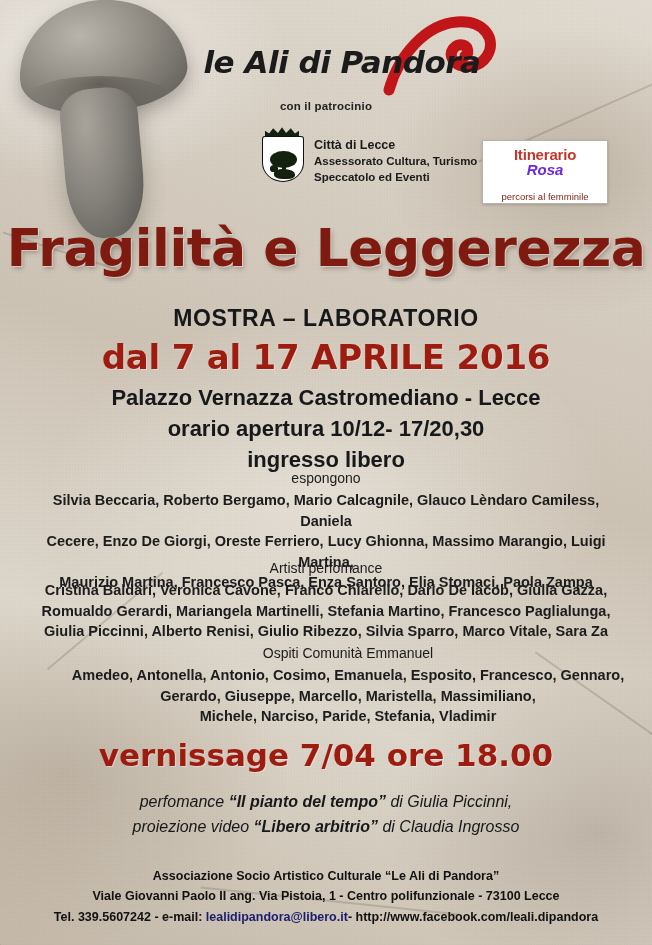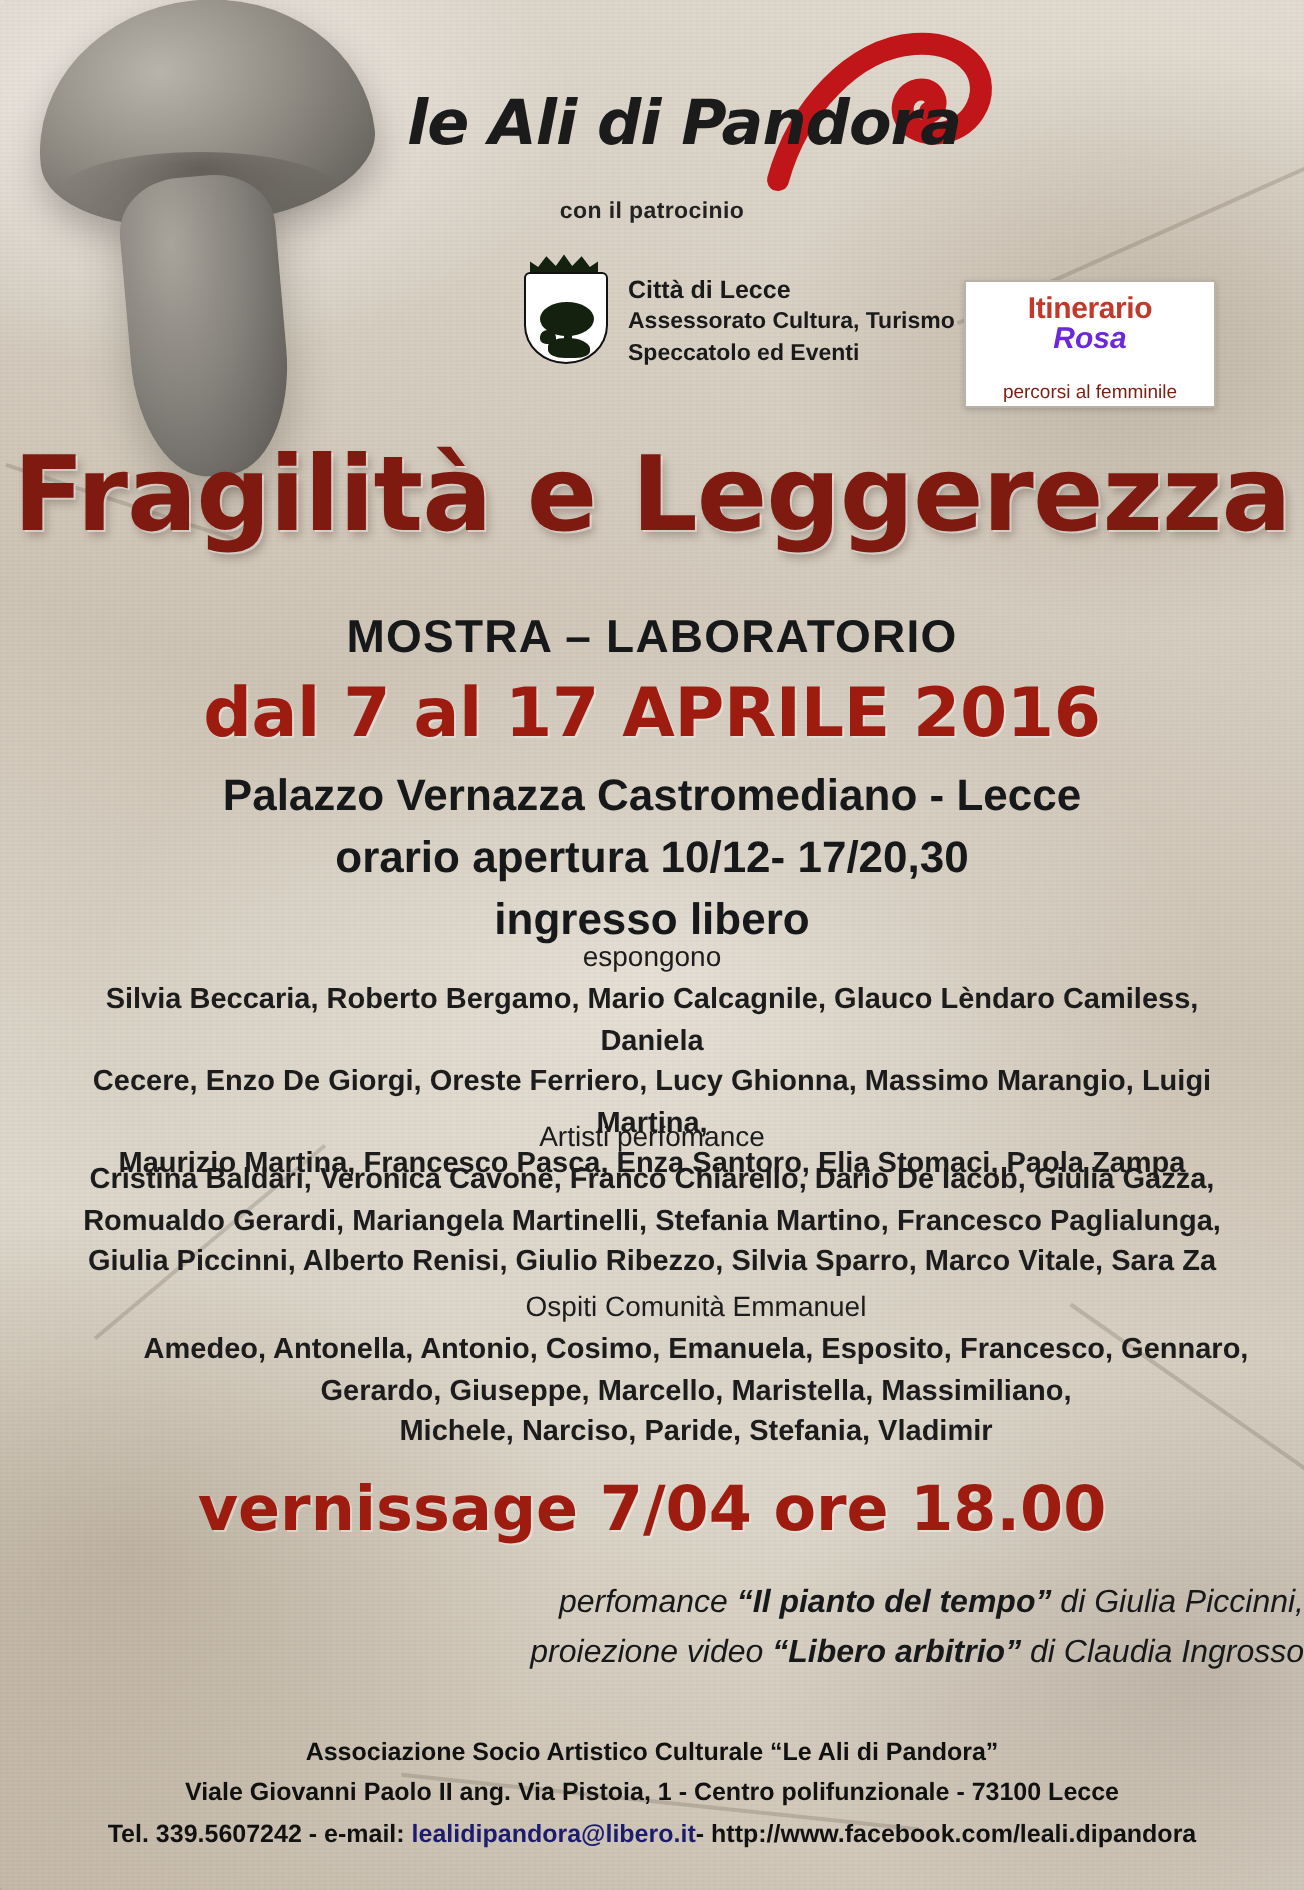--- a/index.html
+++ b/index.html
@@ -322,21 +322,21 @@
     font-size: 31px;
     font-weight: bold;
     color: #9e1b10;
     text-shadow: 1px 1px 0 rgba(255,255,255,0.35);
   }
 
   #perf {
     position: absolute;
     left: 0; top: 790px;
     width: 652px;
-    text-align: right;
+    text-align: center;
     color: #17181a;
   }
   #perf .pl {
     font-size: 16px;
     font-style: italic;
     line-height: 1.55;
   }
   #perf .pl b {
     font-style: italic;
     font-weight: bold;

